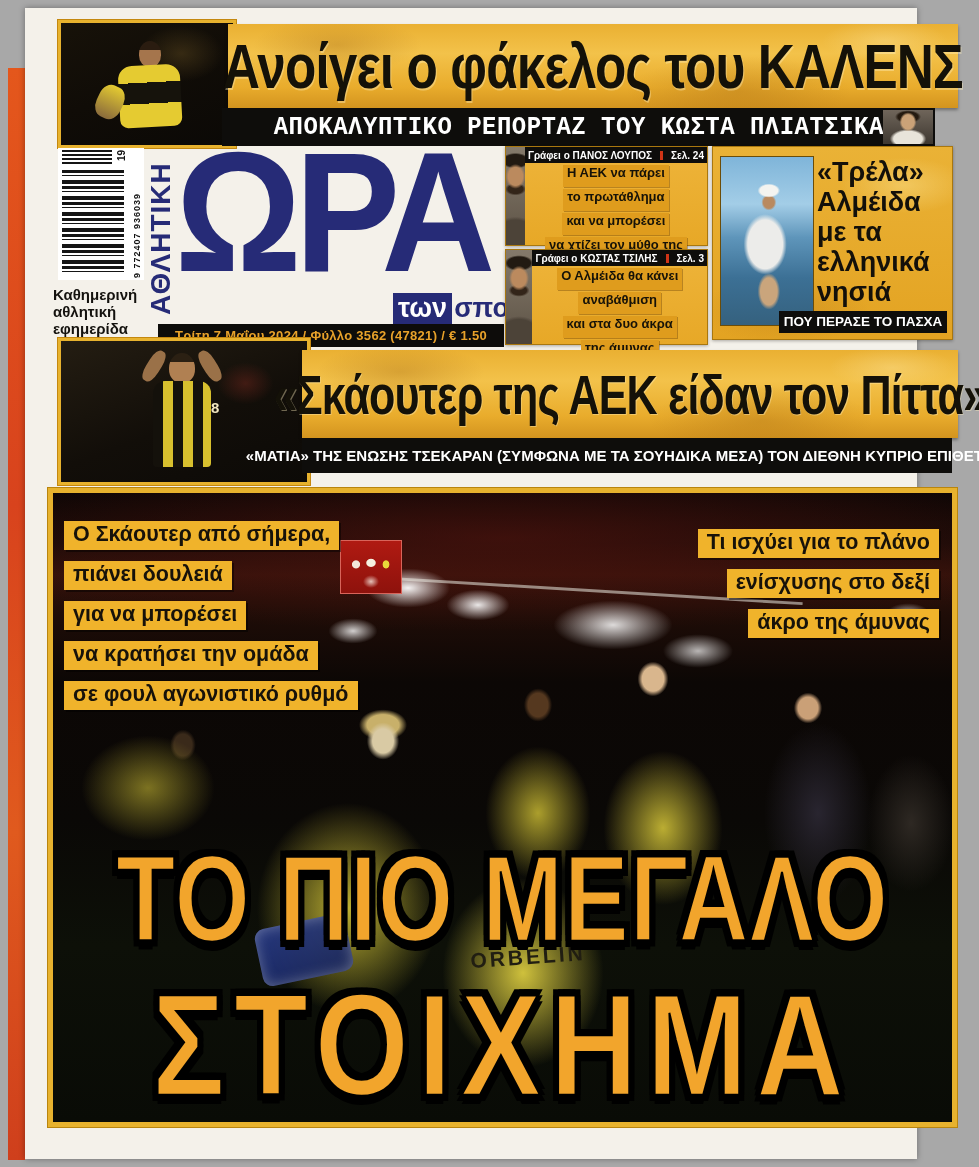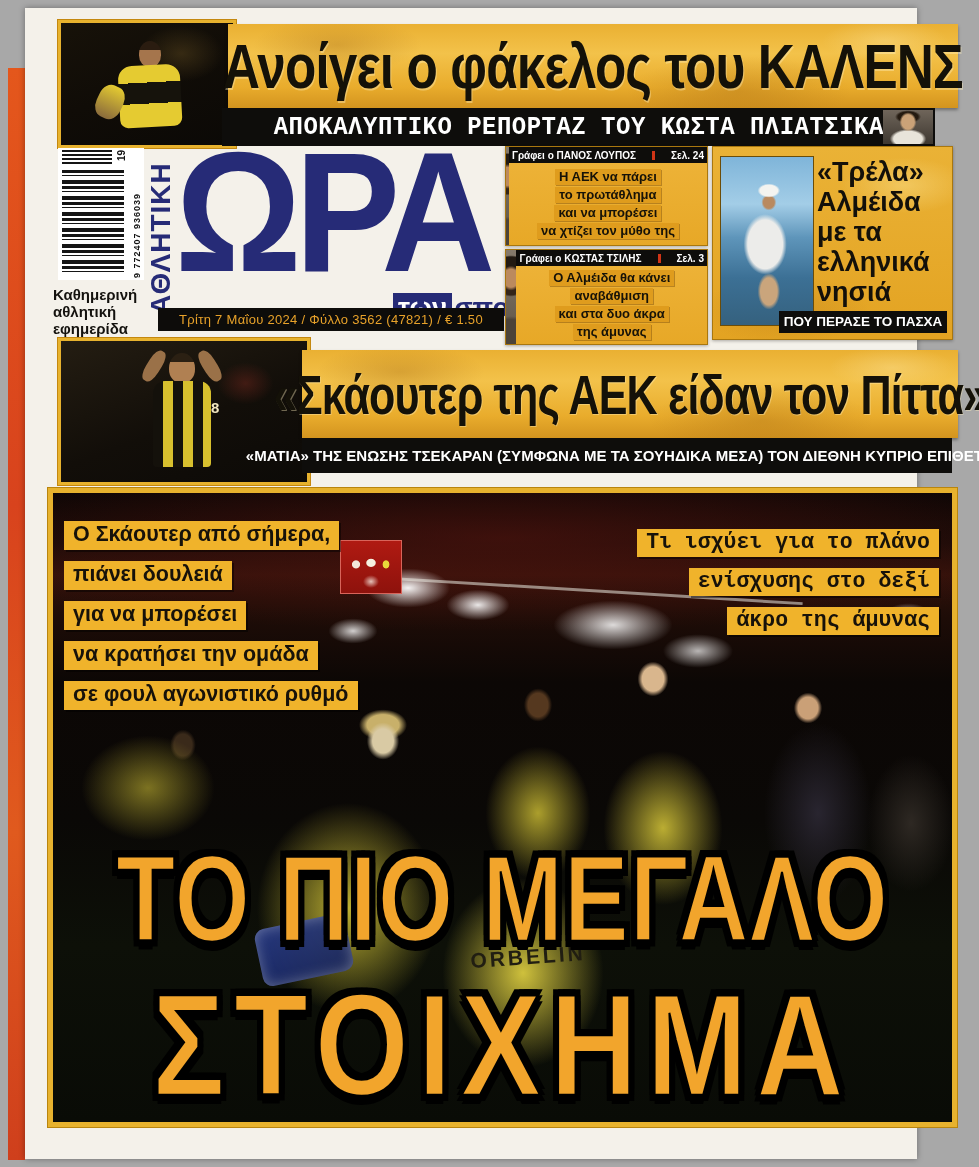--- a/index.html
+++ b/index.html
@@ -66,41 +66,41 @@
     font-size:9px;font-weight:bold;color:#111;letter-spacing:1px;}
   .edition-num{position:absolute;left:58px;top:2px;font-size:10px;font-weight:bold;color:#111;transform:rotate(-90deg);}
   .tagline{left:28px;top:278px;font-size:15px;font-weight:bold;color:#14120e;line-height:17px;}
   .mast-vert{left:120px;top:142px;height:178px;width:34px;writing-mode:vertical-rl;transform:rotate(180deg);
     font-size:28px;font-weight:bold;color:#262b77;letter-spacing:1px;text-align:center;}
   .mast-title{left:150px;top:118px;width:340px;font-size:158px;font-weight:bold;color:#262b77;
     letter-spacing:-7px;transform:scaleY(1.08);transform-origin:top left;line-height:1;}
   .mast-sub{left:368px;top:285px;font-size:27px;font-weight:bold;white-space:nowrap;}
   .mast-sub .w1{background:#262b77;color:#fff;padding:0 5px 1px;}
   .mast-sub .w2{color:#262b77;padding-left:2px;}
-  .datebar{left:133px;top:300px;width:346px;height:23px;background:#0d0c0a;color:#e8a22a;
-    font-size:13px;font-weight:normal;text-align:center;line-height:23px;letter-spacing:.3px;}
+  .datebar{left:133px;top:316px;width:346px;height:23px;background:#0d0c0a;color:#e8a22a;
+    font-size:13px;font-weight:bold;text-align:center;line-height:23px;letter-spacing:.3px;}
   
   .teaser{width:201px;background:linear-gradient(180deg,#eeb43a 0%,#e7a827 100%);
     border:1px solid #a9770f;display:flex;box-shadow:0 1px 3px rgba(0,0,0,.3);}
   .teaser1{left:480px;top:138px;height:98px;}
   .teaser2{left:480px;top:241px;height:94px;}
   .teaser-photo{width:58px;position:relative;
     background:
       radial-gradient(16px 20px at 50% 30%, #bb8a5e 0 45%, transparent 62%),
       radial-gradient(22px 12px at 50% 14%, #221a12 0 52%, transparent 66%),
       radial-gradient(15px 9px at 50% 43%, #332519 0 50%, transparent 70%),
       radial-gradient(30px 22px at 50% 88%, #4c4338 0 60%, transparent 75%),
       linear-gradient(180deg,#857a6b,#5c5245);}
   .teaser-main{flex:1;display:flex;flex-direction:column;}
   .teaser-head{background:#0e0d0b;color:#fff;font-size:10px;font-weight:bold;
-    padding:3px 3px 2px;display:flex;align-items:center;gap:16px;white-space:nowrap;}
+    padding:3px 3px 2px;display:flex;align-items:center;gap:8px;white-space:nowrap;}
   .red-tick{display:inline-block;width:3px;height:9px;background:#d03416;}
   .teaser-lines{flex:1;display:flex;flex-direction:column;align-items:center;justify-content:center;gap:2px;padding:2px 1px;}
   .teaser-lines span{background:#df9c1d;color:#161208;font-size:13px;font-weight:bold;
-    padding:0 4px 1px;white-space:nowrap;box-shadow:1px 1px 0 rgba(90,50,0,.35);}
+    padding:0 4px 7px;white-space:nowrap;box-shadow:1px 1px 0 rgba(90,50,0,.35);}
   
   .island{left:687px;top:138px;width:239px;height:192px;
     background:
       radial-gradient(90px 40px at 80% 20%, rgba(255,235,160,.4), transparent 70%),
       radial-gradient(120px 50px at 30% 85%, rgba(170,110,20,.3), transparent 70%),
       linear-gradient(180deg,#eab236,#e3a322);
     border:1px solid #a9770f;box-shadow:0 1px 3px rgba(0,0,0,.3);}
   .island-photo{position:absolute;left:7px;top:9px;width:92px;height:168px;border:1px solid #6b4c08;
     background:
       radial-gradient(16px 10px at 52% 20%, #f4f4f0 0 55%, transparent 70%),
@@ -163,21 +163,21 @@
       radial-gradient(10px 8px at 50% 78%, rgba(255,250,240,.75), transparent 80%),
       linear-gradient(180deg,#b01a12,#8e120c);}
   .jersey-patch{position:absolute;left:205px;top:428px;width:92px;height:58px;border-radius:10px;
     background:linear-gradient(160deg,#273a86,#18255e);transform:rotate(-12deg);opacity:.92;
     box-shadow:inset 0 0 14px rgba(255,255,255,.35);}
   .orbelin{position:absolute;left:380px;top:452px;width:190px;text-align:center;
     font-size:21px;font-weight:bold;letter-spacing:3px;color:#211e12;transform:rotate(-4deg);}
   .chips-left{position:absolute;left:11px;top:28px;}
   .chips-right{position:absolute;right:13px;top:36px;text-align:right;}
   .chip-row{margin-bottom:11px;}
-  .chips-right .chip-row{font-family:Liberation Mono, monospace;}
+  .chips-right .chip-row{}
   .chip{display:inline-block;background:#f0b32b;color:#17120a;font-weight:bold;font-size:21.5px;
     padding:1px 9px 3px;box-shadow:2px 2px 0 rgba(0,0,0,.45);white-space:nowrap;}
   .big-title{position:absolute;left:0;right:0;text-align:center;font-weight:bold;color:#f2a52c;
     -webkit-text-stroke:2px #000;white-space:nowrap;
     text-shadow:-5px -5px 0 #000,5px -5px 0 #000,-5px 5px 0 #000,5px 5px 0 #000,
       -5px 0 0 #000,5px 0 0 #000,0 -5px 0 #000,0 5px 0 #000,0 7px 0 #000;}
   .big-title.l1{top:336px;font-size:97px;letter-spacing:1px;transform:scaleY(1.26);transform-origin:top;}
   .big-title.l2{top:468px;font-size:121px;letter-spacing:9px;transform:scaleY(1.2);transform-origin:top;}
 </style>
 </head>

